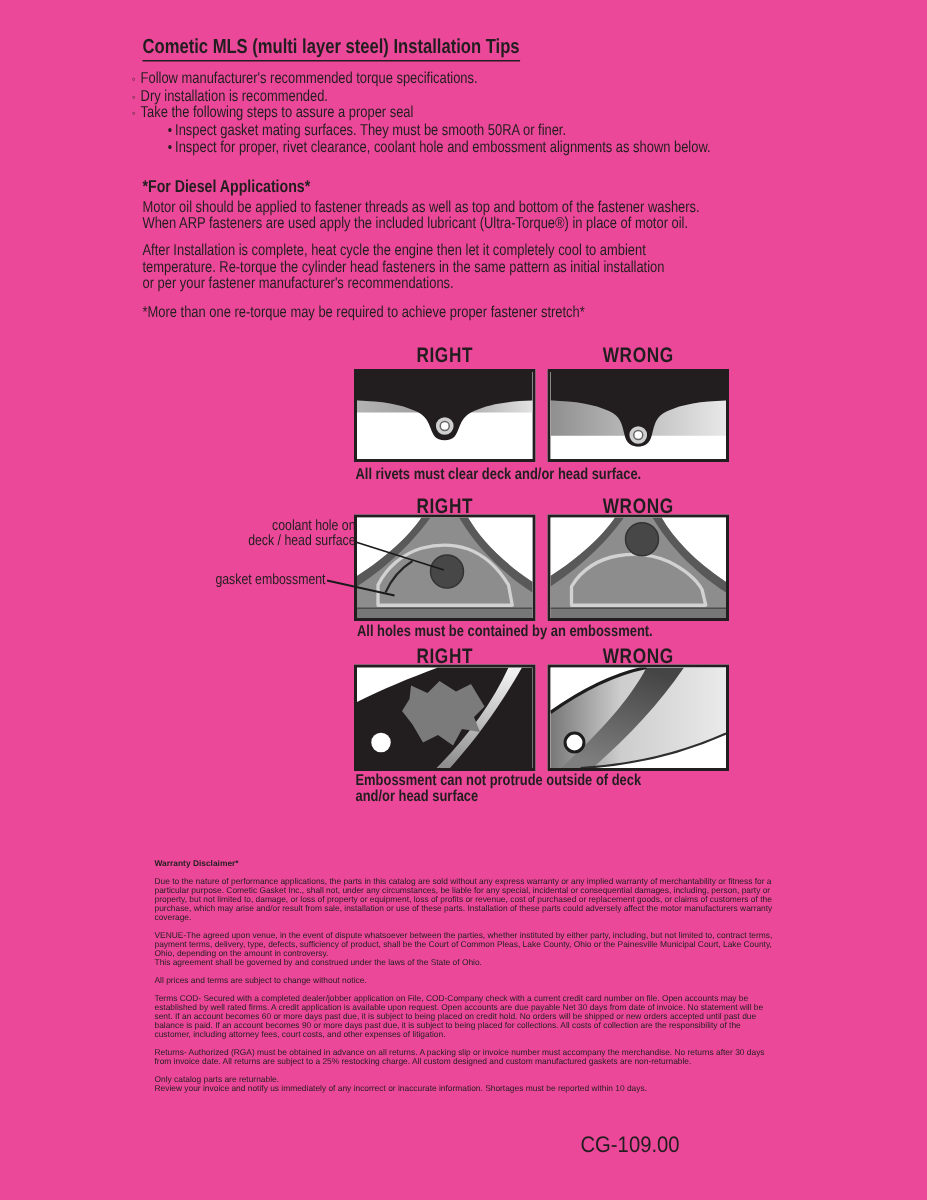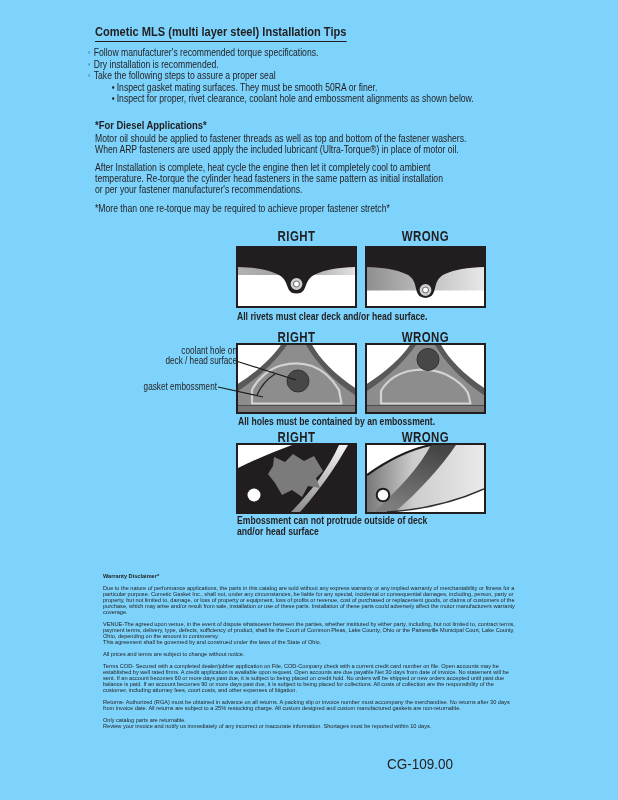--- a/index.html
+++ b/index.html
@@ -1,17 +1,17 @@
 <!DOCTYPE html>
 <html><head>
 <meta charset="utf-8">
 <style>
   html,body{margin:0;padding:0;background:#ffffff;}
   .page{
-    position:relative;width:618px;height:800px;background:#7dd3fc;overflow:hidden;
+    position:relative;width:618px;height:800px;background:#ec4899;overflow:hidden;
     font-family:"Liberation Sans","DejaVu Sans",sans-serif;color:#221e1f;
   }
   .abs{position:absolute;}
   
   .cx{transform:scaleX(0.82);transform-origin:0 0;}
   .cxc{transform:scaleX(0.82);transform-origin:50% 0;}
   .cxr{transform:scaleX(0.82);transform-origin:100% 0;}
   .title{
     font-size:13.5px;font-weight:bold;white-space:nowrap;
     border-bottom:1.6px solid #221e1f;padding-bottom:2px;

